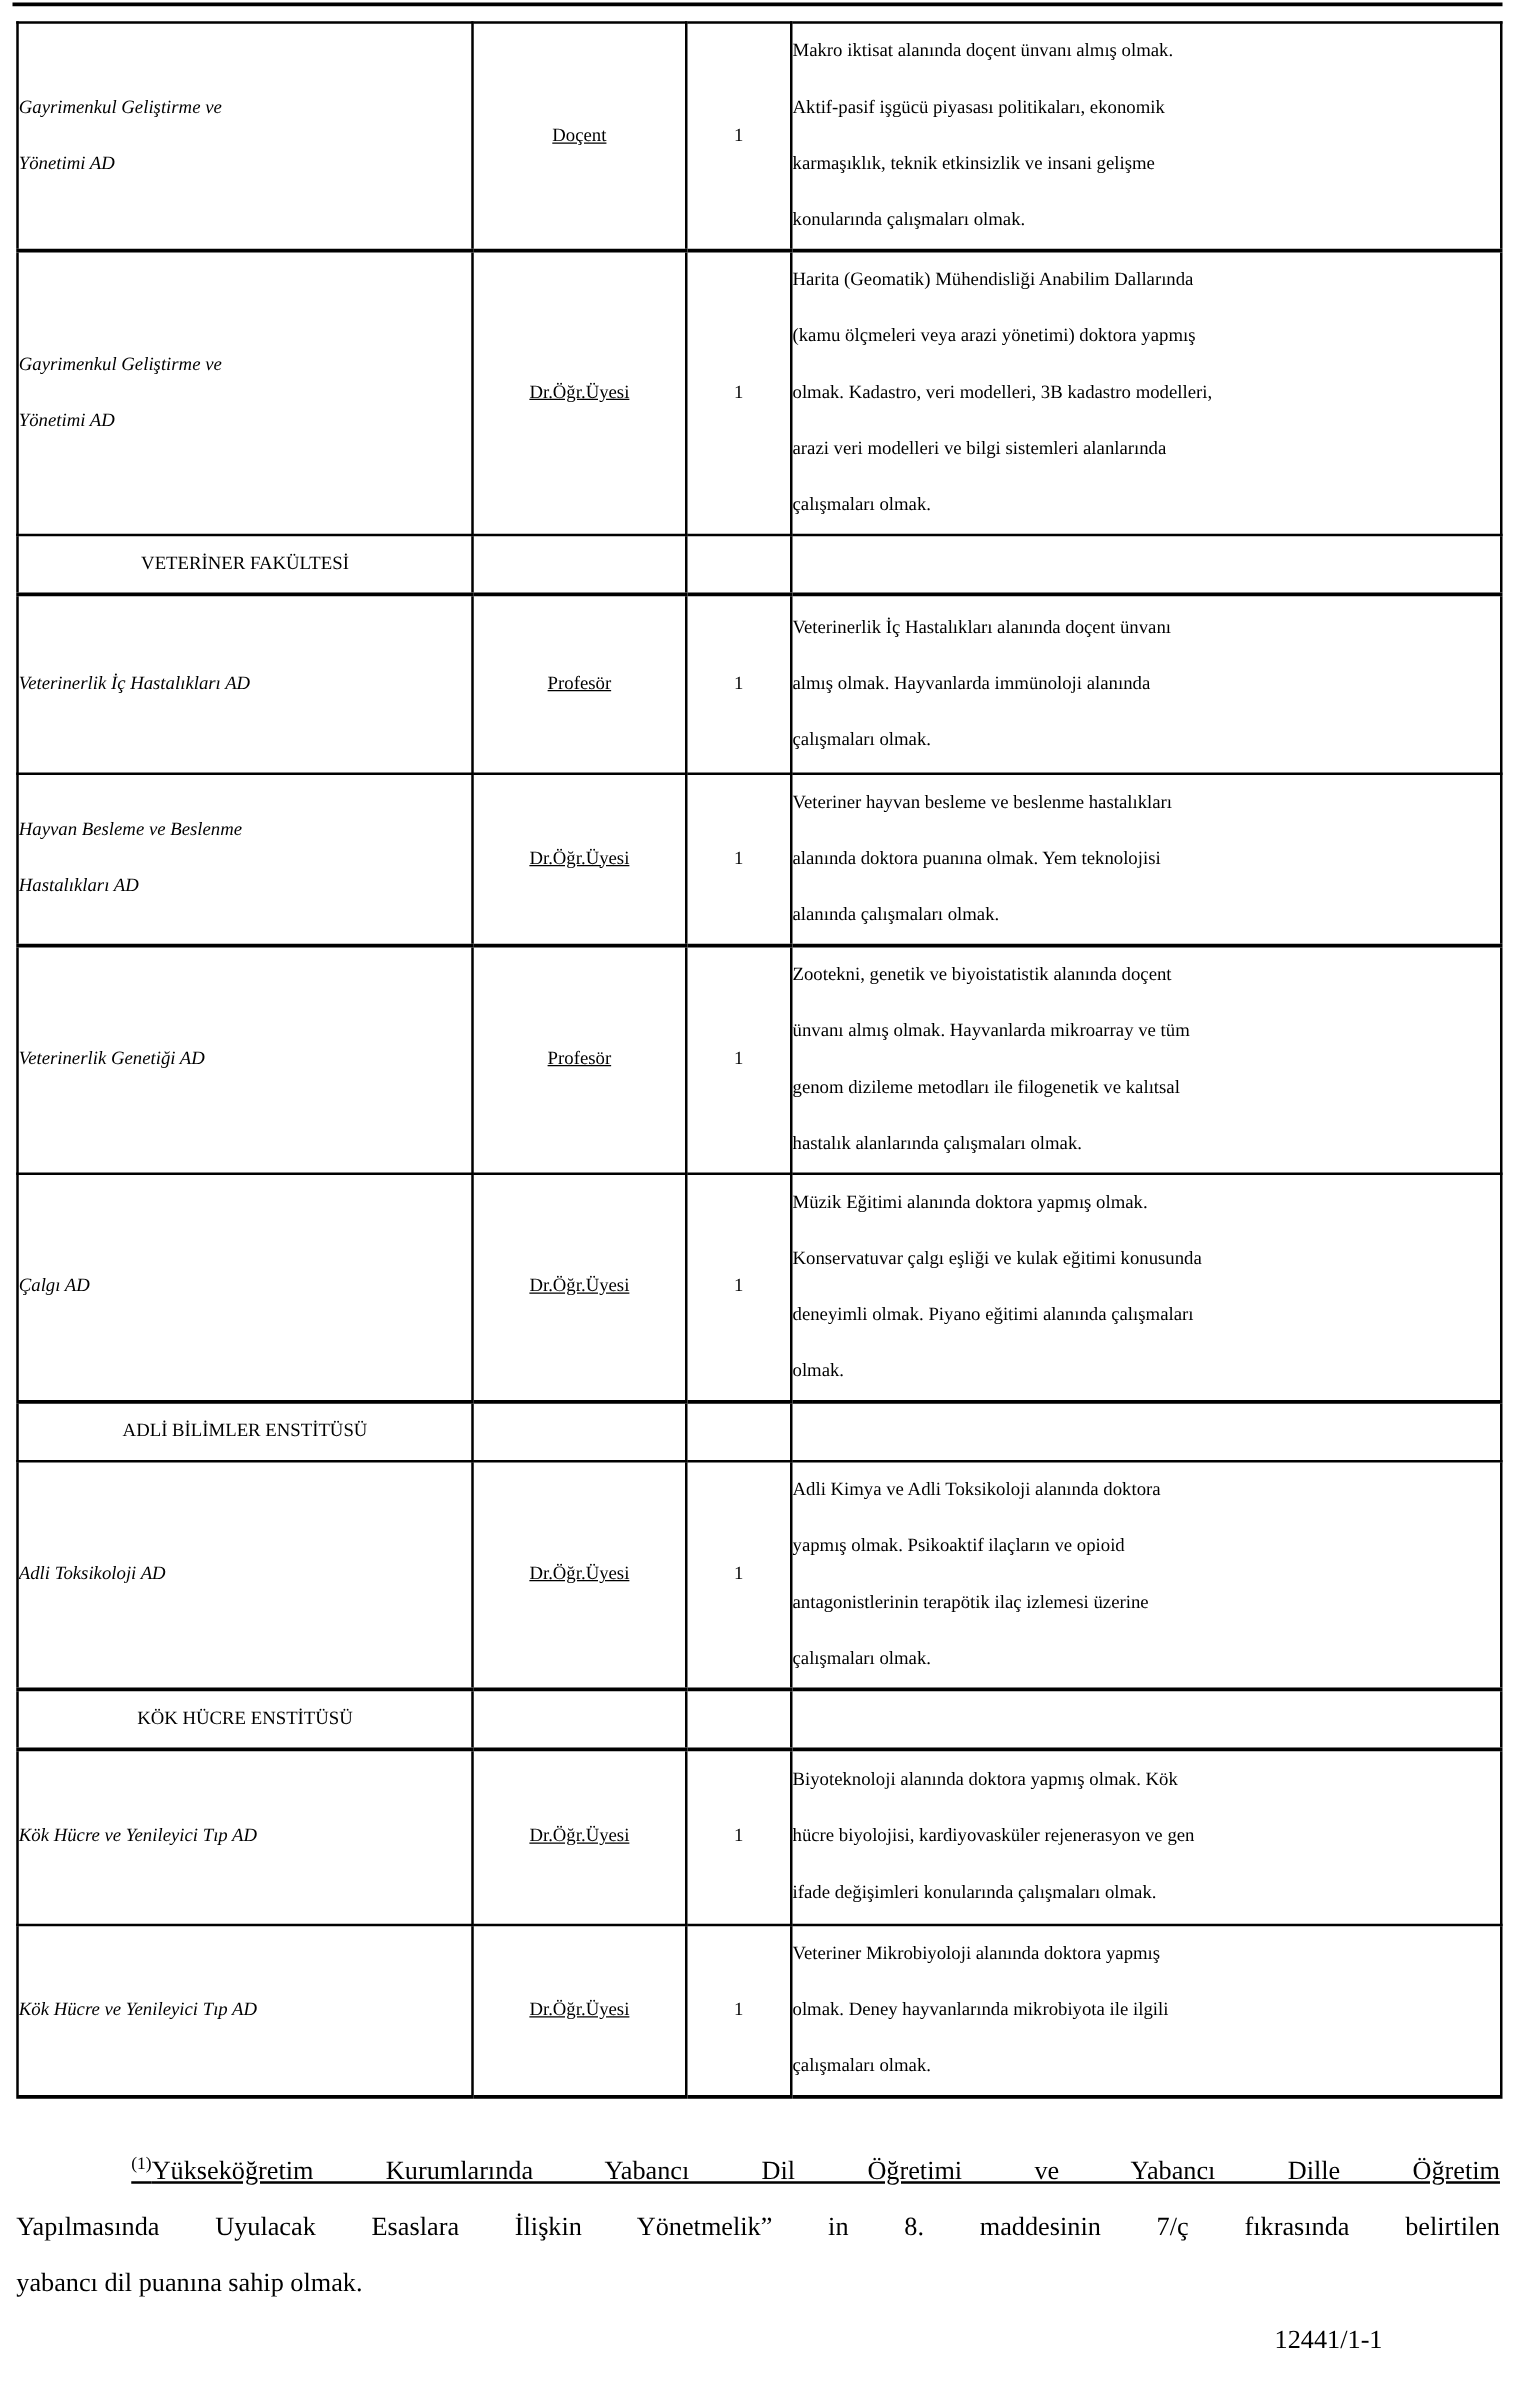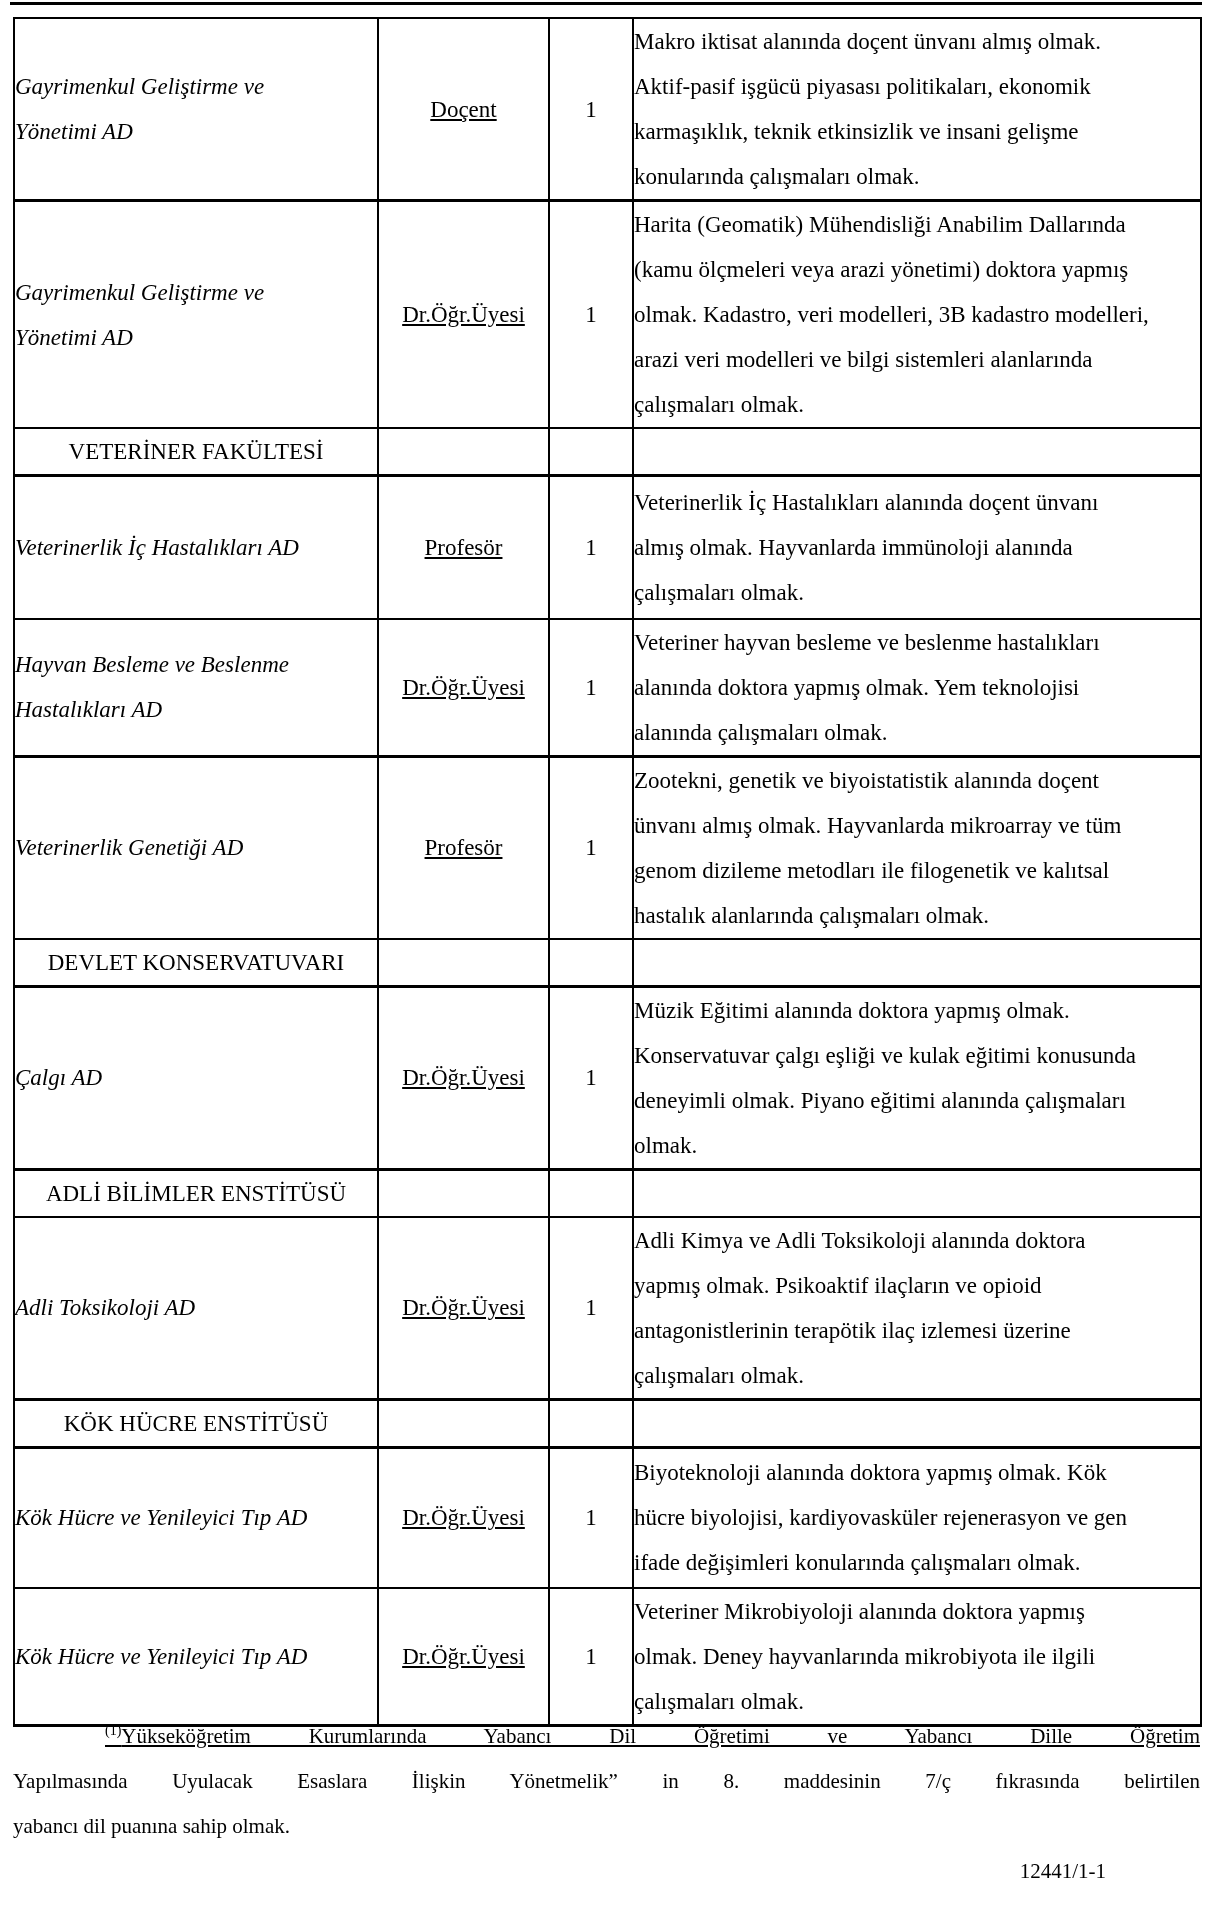--- a/index.html
+++ b/index.html
@@ -27,21 +27,21 @@
   table.positions {
     position: absolute;
     left: 13px;
     top: 17px;
     width: 1187px;
     border-collapse: collapse;
     table-layout: fixed;
   }
   table.positions td {
     border: 2px solid #000000;
-    font-size: 23px;
+    font-size: 15px;
     line-height: 45px;
     vertical-align: middle;
     padding: 0;
     overflow: hidden;
   }
   tr.thick td { border-bottom-width: 3px; }
   td.dept {
     text-align: left;
     padding: 0 26px;
     white-space: pre-line;
@@ -137,37 +137,31 @@
         <td class="desc">Veterinerlik İç Hastalıkları alanında doçent ünvanı
 almış olmak. Hayvanlarda immünoloji alanında
 çalışmaları olmak.</td>
       </tr>
       <tr class="thick" style="height:133px">
         <td class="dept">Hayvan Besleme ve Beslenme
 Hastalıkları AD</td>
         <td class="title">Dr.Öğr.Üyesi</td>
         <td class="count">1</td>
         <td class="desc">Veteriner hayvan besleme ve beslenme hastalıkları
-alanında doktora yapmış olmak. Yem teknolojisi
+alanında doktora puanına olmak. Yem teknolojisi
 alanında çalışmaları olmak.</td>
       </tr>
       <tr style="height:182px">
         <td class="dept">Veterinerlik Genetiği AD</td>
         <td class="title">Profesör</td>
         <td class="count">1</td>
         <td class="desc">Zootekni, genetik ve biyoistatistik alanında doçent
 ünvanı almış olmak. Hayvanlarda mikroarray ve tüm
 genom dizileme metodları ile filogenetik ve kalıtsal
 hastalık alanlarında çalışmaları olmak.</td>
-      </tr>
-      <tr class="thick" style="height:46px">
-        <td class="section-label">DEVLET KONSERVATUVARI</td>
-        <td class="title"></td>
-        <td class="count"></td>
-        <td class="desc"></td>
       </tr>
       <tr class="thick" style="height:182px">
         <td class="dept">Çalgı AD</td>
         <td class="title">Dr.Öğr.Üyesi</td>
         <td class="count">1</td>
         <td class="desc">Müzik Eğitimi alanında doktora yapmış olmak.
 Konservatuvar çalgı eşliği ve kulak eğitimi konusunda
 deneyimli olmak. Piyano eğitimi alanında çalışmaları
 olmak.</td>
       </tr>

